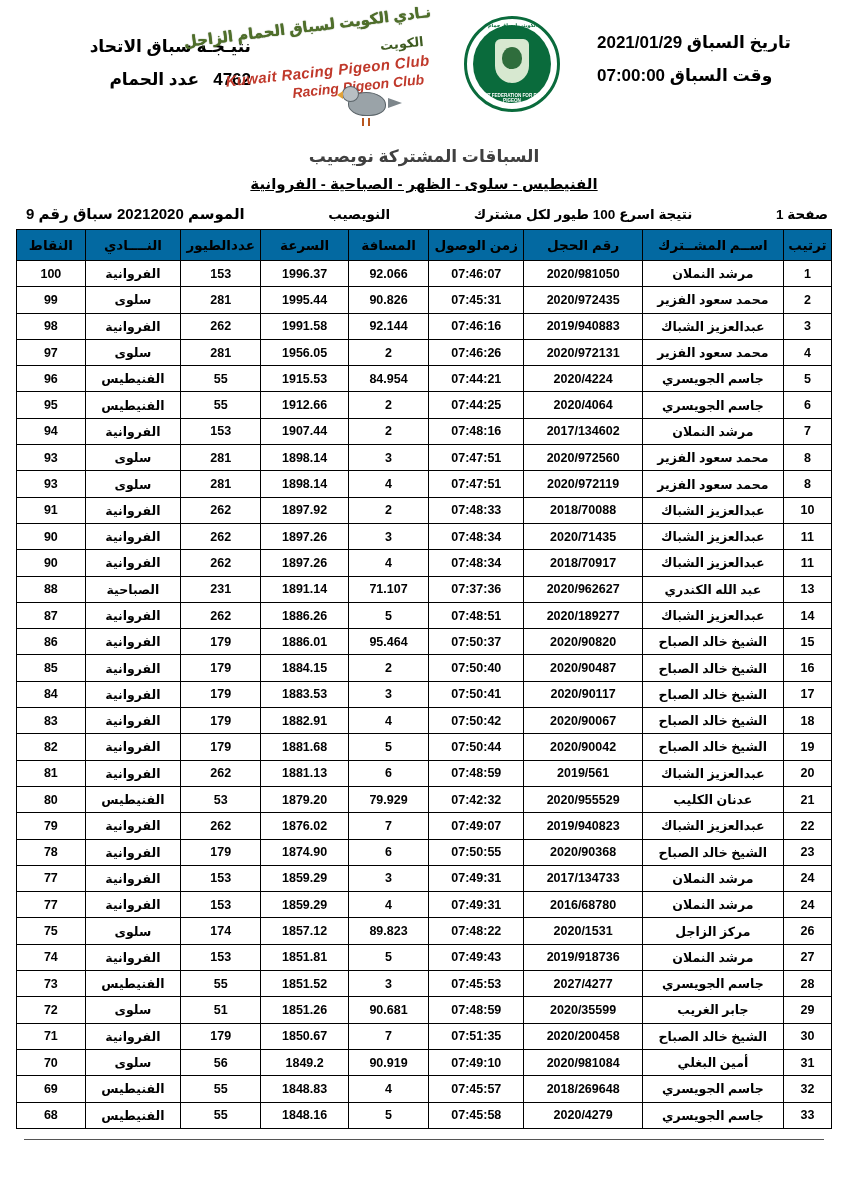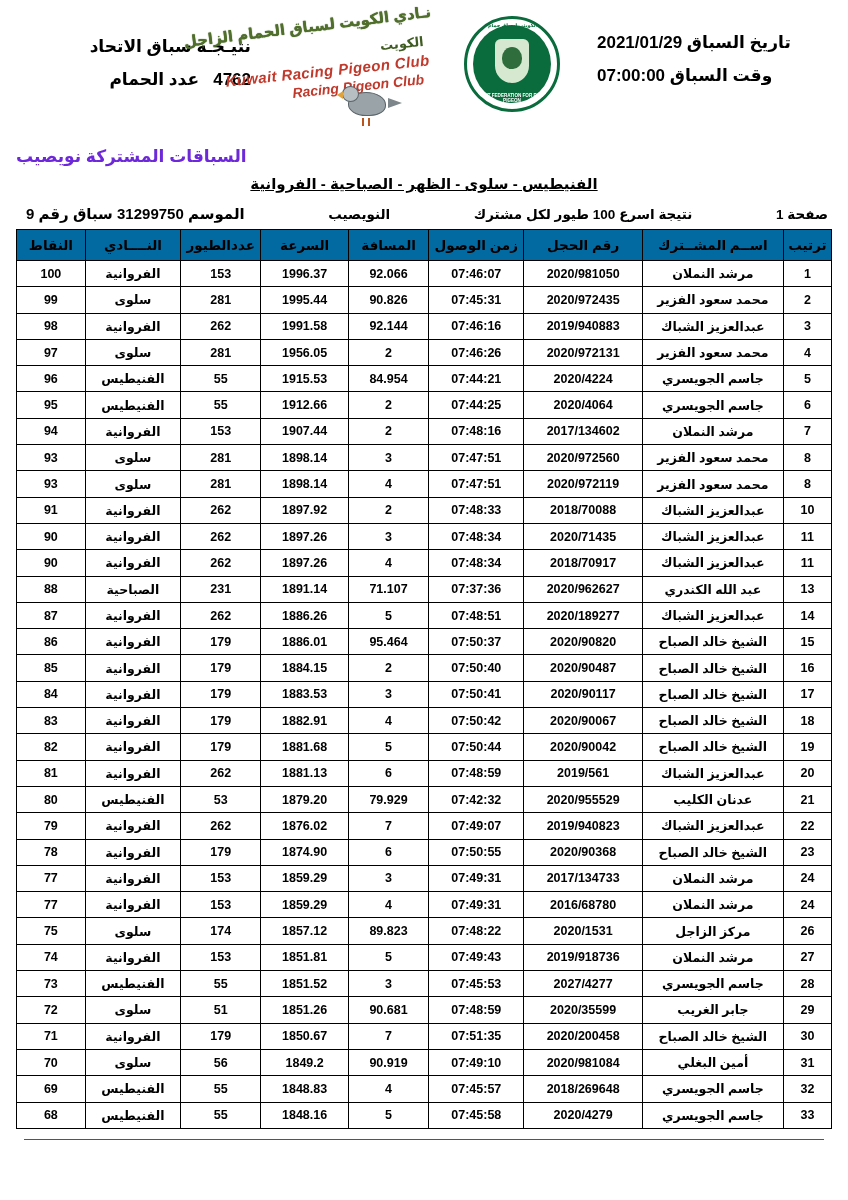--- a/index.html
+++ b/index.html
@@ -142,22 +142,22 @@
     text-align:center; font-size:5px; color:#0a6b3c; font-weight:bold;
   }
   .logo-fed .bottxt{
     position:absolute; bottom:5px; left:0; right:0;
     text-align:center; font-size:4.6px; color:#ffffff; font-weight:bold;
     line-height:1.25;
   }
 
   
   .title-red{
-    text-align:left;
-    color:#6d28d9;
+    text-align:center;
+    color:#404040;
     font-size:17px;
     font-weight:bold;
     margin-top:2px;
   }
   .title-sub{
     text-align:center;
     font-size:15px;
     font-weight:bold;
     margin-top:8px;
     text-decoration:underline;
@@ -260,21 +260,21 @@
       <div class="row">وقت السباق 07:00:00</div>
     </div>
   </div>
 
   <div class="title-red">السباقات المشتركة نويصيب</div>
   <div class="title-sub">الفنيطيس - سلوى - الظهر - الصباحية - الفروانية</div>
 
   <div class="info-row">
     <div class="seg big">
       <span>الموسم</span>
-      <span>31299750</span>
+      <span>20212020</span>
       <span>سباق رقم</span>
       <span>9</span>
     </div>
     <div class="seg">النويصيب</div>
     <div class="seg">
       <span>نتيجة اسرع</span>
       <span>100</span>
       <span>طيور لكل مشترك</span>
     </div>
     <div class="seg">

